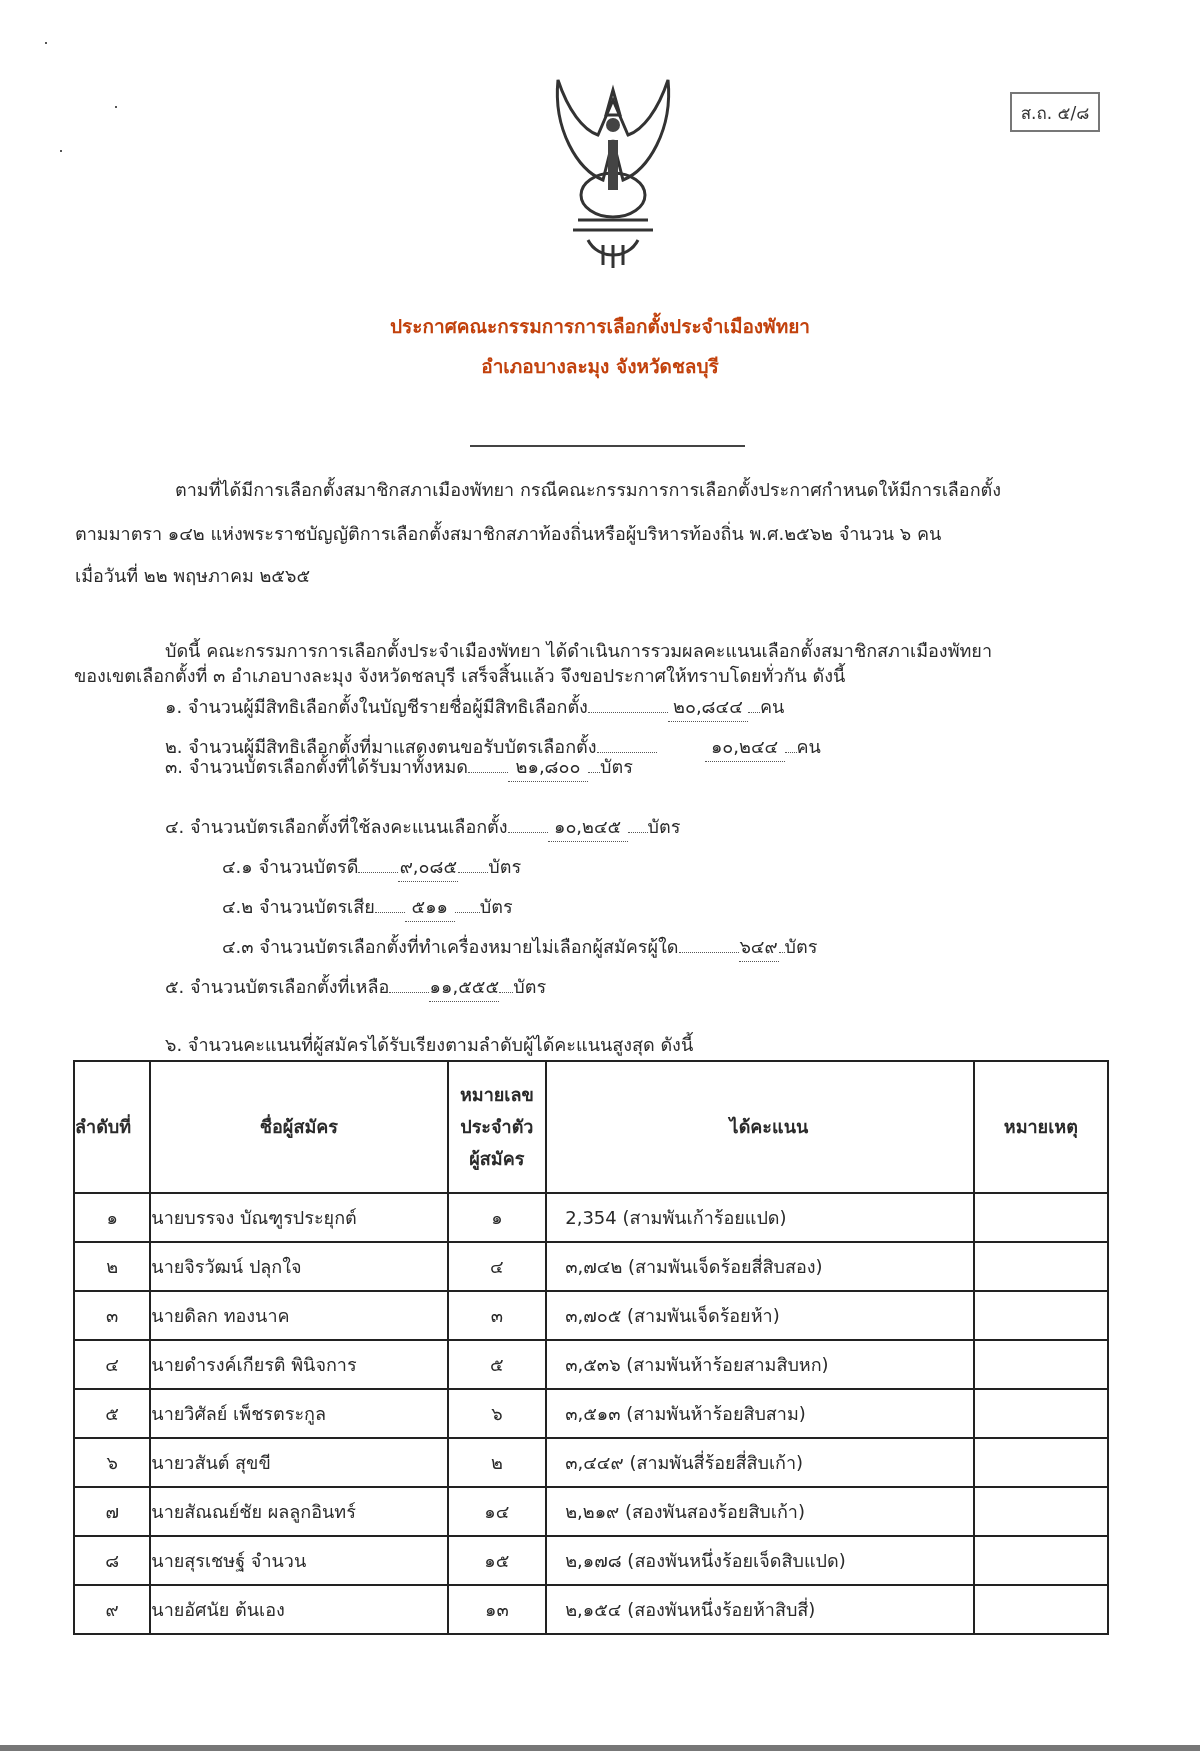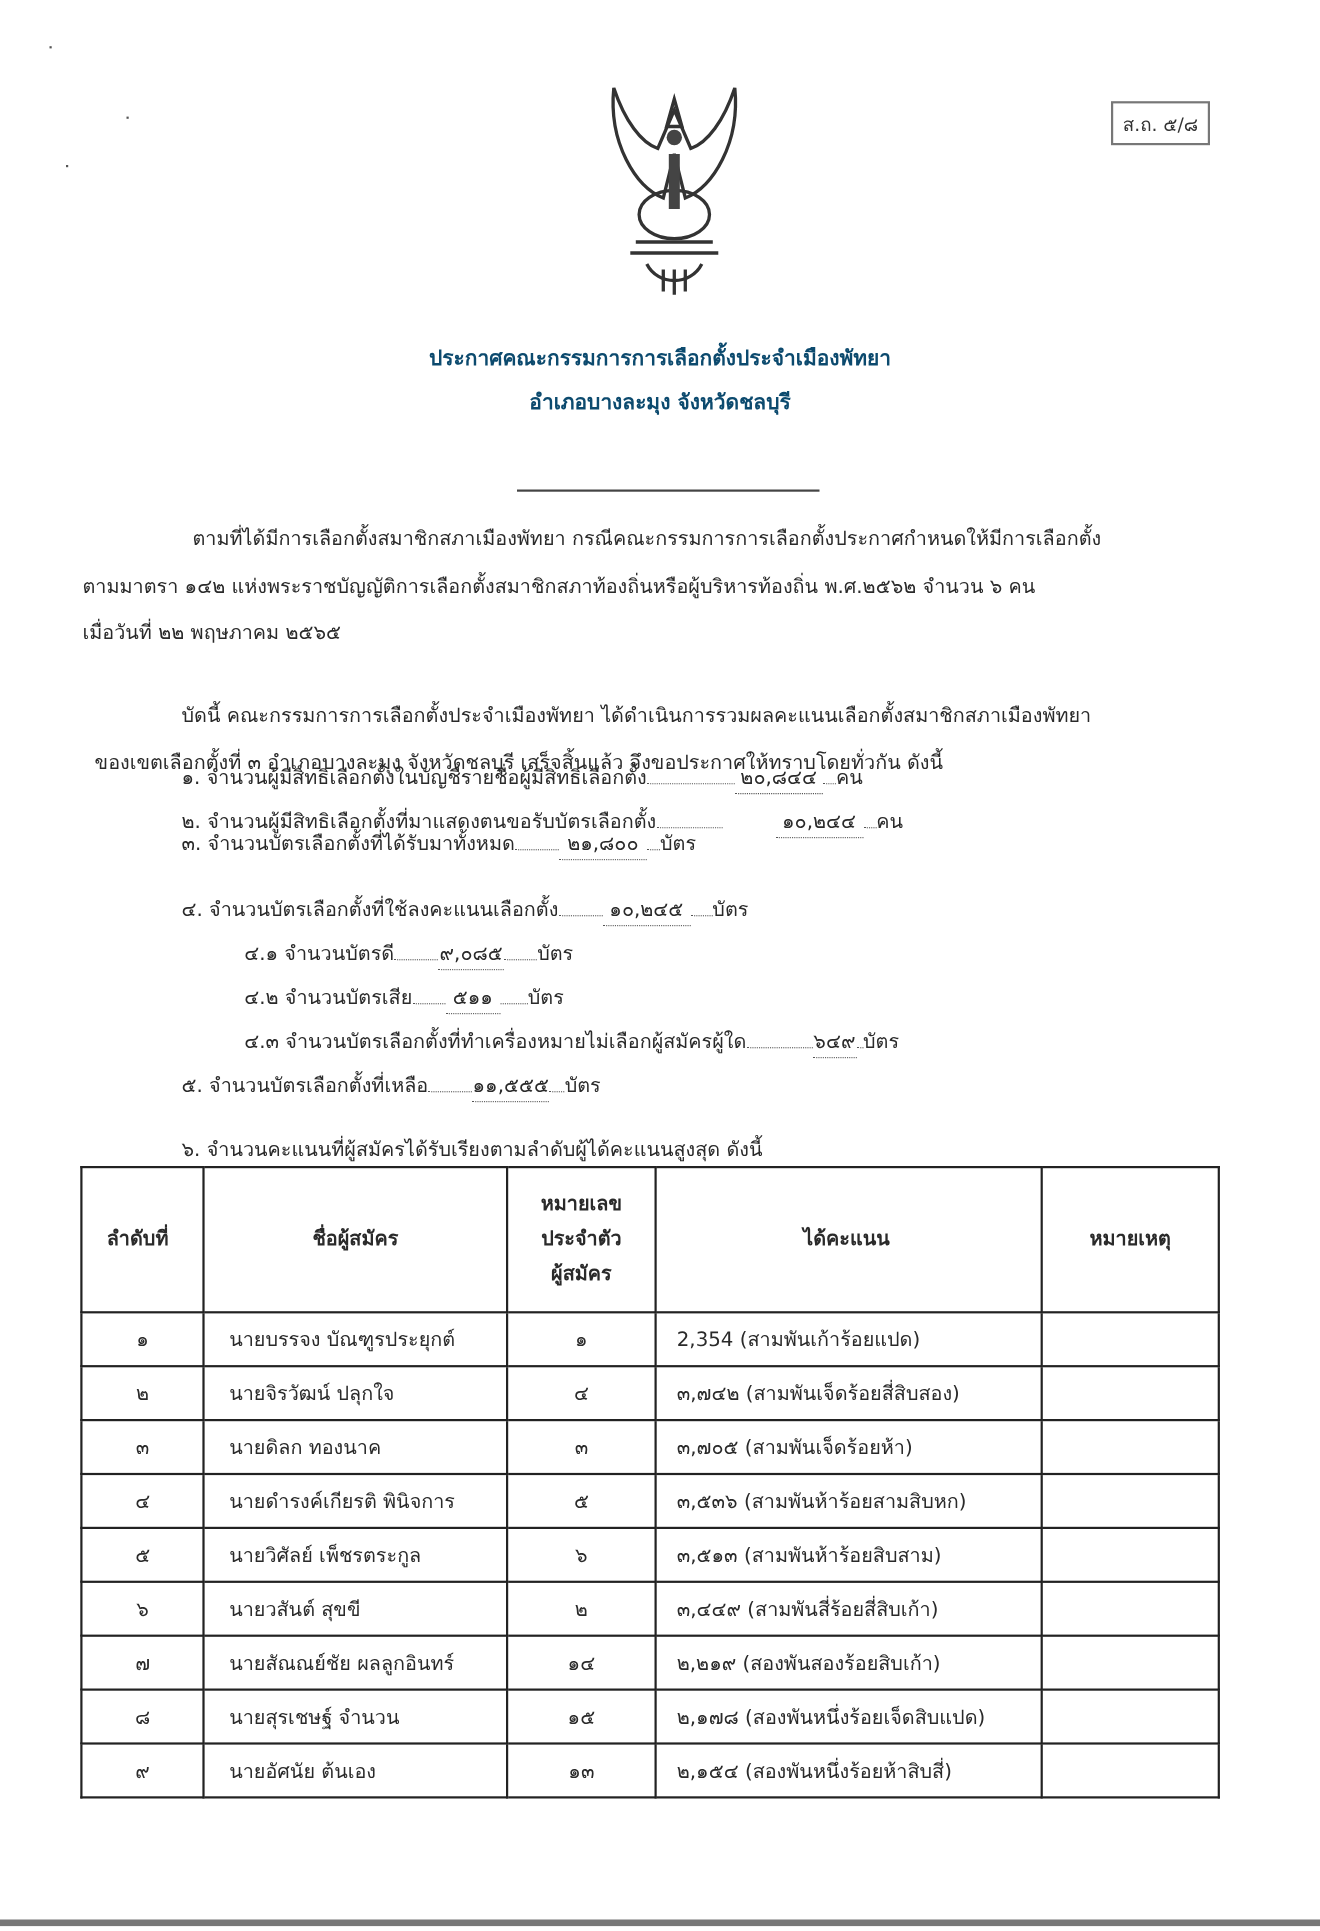--- a/index.html
+++ b/index.html
@@ -10,31 +10,31 @@
     }
     .dot { position: absolute; width: 2px; height: 2px; background: #555; }
     .form-code {
       position: absolute; left: 1010px; top: 92px; width: 90px; height: 40px;
       border: 2px solid #777; box-sizing: border-box;
       display: flex; align-items: center; justify-content: center;
       font-size: 17px; color: #333; text-align: right;
     }
     .garuda { position: absolute; left: 548px; top: 70px; width: 130px; height: 200px; }
     .title-block { position: absolute; left: 0; top: 306px; width: 1200px; text-align: center; }
-    .title-line { font-size: 19px; font-weight: bold; line-height: 40px; color: #0c4a6e; }
+    .title-line { font-size: 19px; font-weight: bold; line-height: 40px; color: #c2410c; }
     .title-rule { position: absolute; left: 470px; top: 445px; width: 275px; height: 2px; background: #444; }
     .para { position: absolute; font-size: 18px; line-height: 34px; color: #2a2a2a; white-space: nowrap; }
     .item { position: absolute; font-size: 18px; color: #2a2a2a; white-space: nowrap; }
     .fill { display: inline-block; border-bottom: 1px dotted #555; text-align: center; }
     table.results {
       position: absolute; left: 73px; top: 1060px; width: 1036px;
       border-collapse: collapse; font-size: 18px; color: #2a2a2a;
     }
     table.results th, table.results td {
-      border: 2px solid #222; padding: 0 22px; height: 47px;
+      border: 2px solid #222; padding: 0 0; height: 47px;
     }
     table.results th { font-weight: bold; height: 130px; line-height: 32px; }
     .c-rank { width: 73px; text-align: center; }
     .c-name { width: 290px; text-align: left; }
     .c-num { width: 95px; text-align: center; }
     .c-votes { width: 400px; text-align: left; padding-left: 18px !important; }
     .c-note { width: 130px; }
     th.c-rank { text-align: left; }
     th.c-name { text-align: center; }
     th.c-votes { text-align: center; }
@@ -69,21 +69,21 @@
 <div class="title-block">
   <div class="title-line">ประกาศคณะกรรมการการเลือกตั้งประจำเมืองพัทยา</div>
   <div class="title-line">อำเภอบางละมุง  จังหวัดชลบุรี</div>
 </div>
 <div class="title-rule"></div>
 
 <div class="para" style="left:175px;top:473px;">ตามที่ได้มีการเลือกตั้งสมาชิกสภาเมืองพัทยา  กรณีคณะกรรมการการเลือกตั้งประกาศกำหนดให้มีการเลือกตั้ง</div>
 <div class="para" style="left:75px;top:517px;">ตามมาตรา ๑๔๒  แห่งพระราชบัญญัติการเลือกตั้งสมาชิกสภาท้องถิ่นหรือผู้บริหารท้องถิ่น พ.ศ.๒๕๖๒  จำนวน  ๖  คน</div>
 <div class="para" style="left:75px;top:559px;">เมื่อวันที่  ๒๒  พฤษภาคม  ๒๕๖๕</div>
 <div class="para" style="left:165px;top:634px;">บัดนี้ คณะกรรมการการเลือกตั้งประจำเมืองพัทยา ได้ดำเนินการรวมผลคะแนนเลือกตั้งสมาชิกสภาเมืองพัทยา</div>
-<div class="para" style="left:86px;top:643px;margin-top:34px;">ของเขตเลือกตั้งที่  ๓   อำเภอบางละมุง จังหวัดชลบุรี เสร็จสิ้นแล้ว จึงขอประกาศให้ทราบโดยทั่วกัน ดังนี้</div>
+<div class="para" style="left:74px;top:643px;margin-top:16px;">ของเขตเลือกตั้งที่  ๓   อำเภอบางละมุง จังหวัดชลบุรี เสร็จสิ้นแล้ว จึงขอประกาศให้ทราบโดยทั่วกัน ดังนี้</div>
 
 <div class="item" style="left:165px;top:692px;">
   <span>๑. จำนวนผู้มีสิทธิเลือกตั้งในบัญชีรายชื่อผู้มีสิทธิเลือกตั้ง</span><span class="fill" style="width:80px;"></span><span class="fill" style="width:80px;">๒๐,๘๔๔</span><span class="fill" style="width:12px;"></span><span>คน</span>
 </div>
 <div class="item" style="left:165px;top:732px;">
   <span>๒. จำนวนผู้มีสิทธิเลือกตั้งที่มาแสดงตนขอรับบัตรเลือกตั้ง</span><span class="fill" style="width:60px;"></span><span class="fill" style="width:80px;margin-left:48px;">๑๐,๒๔๔</span><span class="fill" style="width:12px;"></span><span>คน</span>
 </div>
 <div class="item" style="left:165px;top:752px;">
   <span>๓. จำนวนบัตรเลือกตั้งที่ได้รับมาทั้งหมด</span><span class="fill" style="width:40px;"></span><span class="fill" style="width:80px;">๒๑,๘๐๐</span><span class="fill" style="width:12px;"></span><span>บัตร</span>
 </div>

